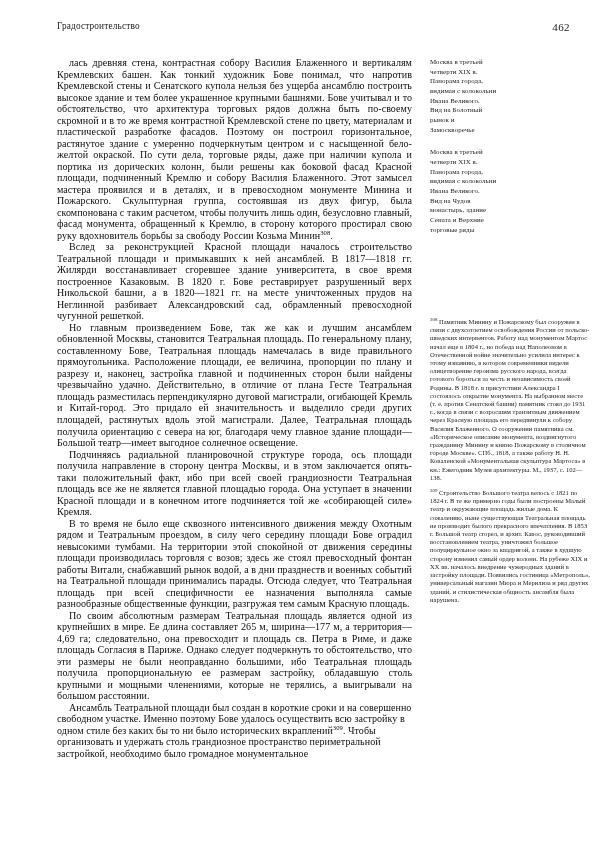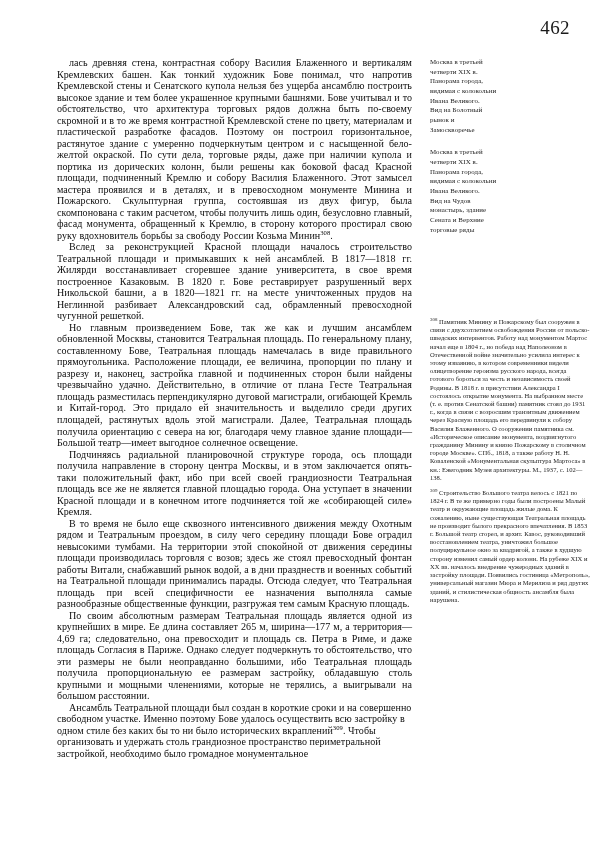--- a/index.html
+++ b/index.html
@@ -31,21 +31,21 @@
     line-height: 13.2px;
     letter-spacing: 0.15px;
     color: #1a1a1a;
   }
   .running-head div { white-space: nowrap; }
 
   .folio {
     position: absolute;
     right: 30px;
     top: 20px;
-    font-size: 19px;
+    font-size: 11px;
     line-height: 15px;
     color: #1a1a1a;
     letter-spacing: 0.4px;
   }
 
   
   .body-col {
     position: absolute;
     left: 57px;
     top: 57px;
@@ -107,20 +107,21 @@
     line-height: 0;
     margin-right: 1.5px;
   }
 </style>
 </head>
 <body>
 
 <div class="page">
 
   <div class="running-head">
+    <div>Градостроительство</div>
   </div>
 
   <div class="folio">462</div>
 
   <div class="body-col">
     <p class="ind"><span>лась древняя стена, контрастная собору Василия Блаженного и вертикалям Кремлевских башен. Как тонкий художник Бове понимал, что напротив Кремлевской стены и Сенатского купола нельзя без ущерба ансамблю построить высокое здание и тем более украшенное крупными башнями. Бове учитывал и то обстоятельство, что архитектура торговых рядов должна быть по-своему скромной и в то же время контрастной Кремлевской стене по цвету, материалам и пластической разработке фасадов. Поэтому он построил горизонтальное, растянутое здание с умеренно подчеркнутым центром и с насыщенной бело-желтой окраской. По сути дела, торговые ряды, даже при наличии купола и портика из дорических колонн, были решены как боковой фасад Красной площади, подчиненный Кремлю и собору Василия Блаженного. Этот замысел мастера проявился и в деталях, и в превосходном монументе Минина и Пожарского. Скульптурная группа, состоявшая из двух фигур, была скомпонована с таким расчетом, чтобы получить лишь один, безусловно главный, фасад монумента, обращенный к Кремлю, в сторону которого простирал свою руку вдохновитель борьбы за свободу России Козьма Минин</span><sup>308</sup><span>.</span></p>
     <p class="ind">Вслед за реконструкцией Красной площади началось строительство Театральной площади и примыкавших к ней ансамблей. В 1817—1818 гг. Жилярди восстанавливает сгоревшее здание университета, в свое время построенное Казаковым. В 1820 г. Бове реставрирует разрушенный верх Никольской башни, а в 1820—1821 гг. на месте уничтоженных прудов на Неглинной разбивает Александровский сад, обрамленный превосходной чугунной решеткой.</p>
     <p class="ind">Но главным произведением Бове, так же как и лучшим ансамблем обновленной Москвы, становится Театральная площадь. По генеральному плану, составленному Бове, Театральная площадь намечалась в виде правильного прямоугольника. Расположение площади, ее величина, пропорции по плану и разрезу и, наконец, застройка главной и подчиненных сторон были найдены чрезвычайно удачно. Действительно, в отличие от плана Гесте Театральная площадь разместилась перпендикулярно дуговой магистрали, огибающей Кремль и Китай-город. Это придало ей значительность и выделило среди других площадей, растянутых вдоль этой магистрали. Далее, Театральная площадь получила ориентацию с севера на юг, благодаря чему главное здание площади—Большой театр—имеет выгодное солнечное освещение.</p>
     <p class="ind">Подчиняясь радиальной планировочной структуре города, ось площади получила направление в сторону центра Москвы, и в этом заключается опять-таки положительный факт, ибо при всей своей грандиозности Театральная площадь все же не является главной площадью города. Она уступает в значении Красной площади и в конечном итоге подчиняется той же «собирающей силе» Кремля.</p>
     <p class="ind">В то время не было еще сквозного интенсивного движения между Охотным рядом и Театральным проездом, в силу чего середину площади Бове оградил невысокими тумбами. На территории этой спокойной от движения середины площади производилась торговля с возов; здесь же стоял превосходный фонтан работы Витали, снабжавший рынок водой, а в дни празднеств и военных событий на Театральной площади принимались парады. Отсюда следует, что Театральная площадь при всей специфичности ее назначения выполняла самые разнообразные общественные функции, разгружая тем самым Красную площадь.</p>

